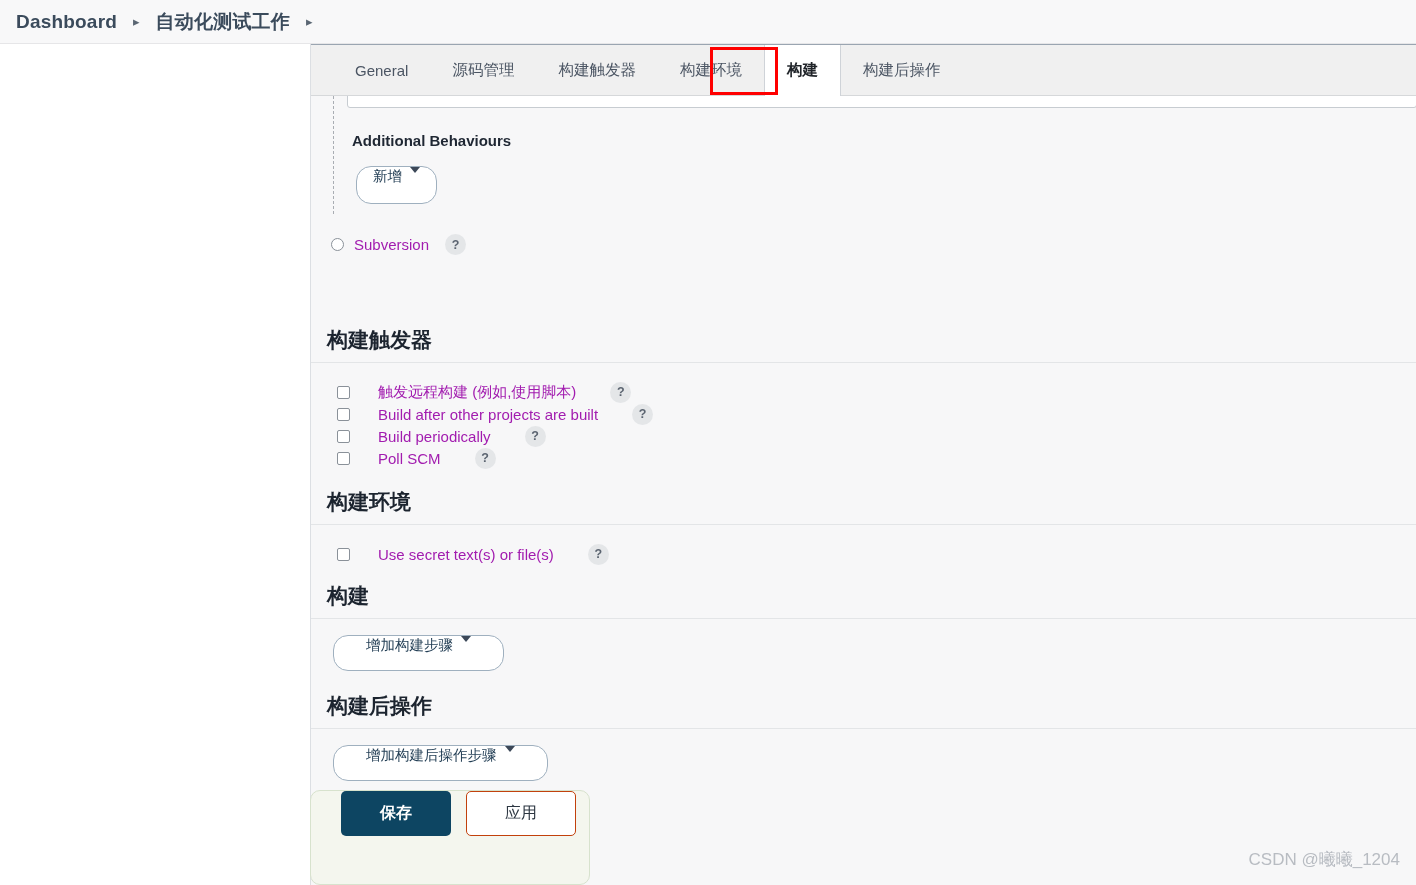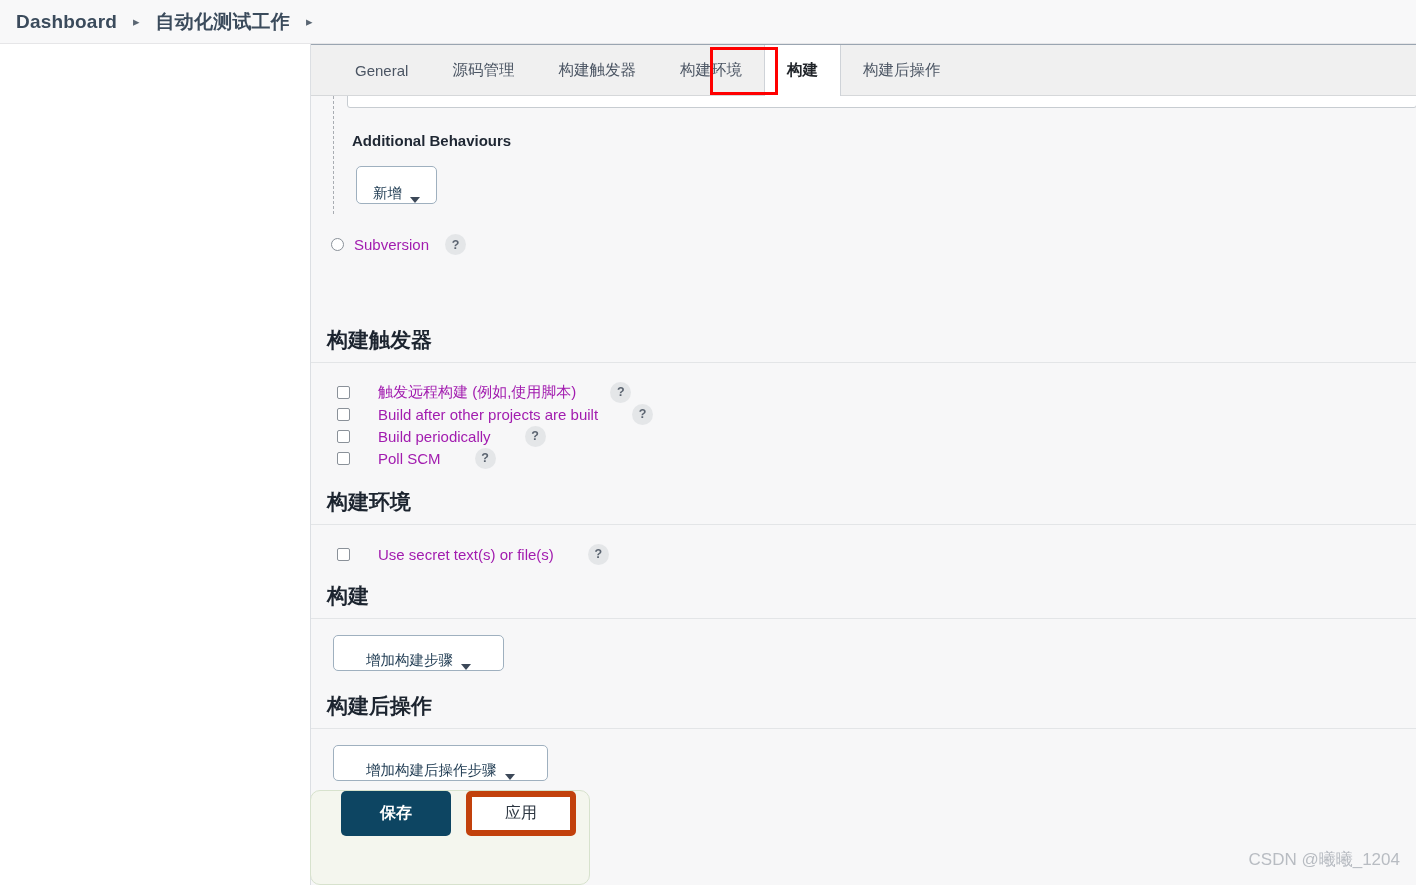--- a/index.html
+++ b/index.html
@@ -104,26 +104,26 @@
   .behaviours-title {
     position: absolute;
     left: 41px; top: 36px;
     font-size: 15px; font-weight: bold;
     color: #1f2733;
   }
 
   .btn {
     background: #ffffff;
     border: 1px solid #9fb0bf;
-    border-radius: 5px;
+    border-radius: 15px;
     color: #1f3b52;
     font-size: 14.5px;
     font-family: "Liberation Sans", "DejaVu Sans", sans-serif;
     cursor: pointer;
-    display: inline-flex; align-items: flex-end;
+    display: inline-flex; align-items: flex-start;
     gap: 8px;
     white-space: nowrap;
   }
   .btn .caret {
     width: 0; height: 0;
     border-left: 5px solid transparent;
     border-right: 5px solid transparent;
     border-top: 6px solid #3c4858;
   }
   #add-behaviour-button {
@@ -209,21 +209,21 @@
     background: #0d4562;
     border: none; border-radius: 5px;
     color: #ffffff;
     font-size: 16px; font-weight: bold;
     font-family: "Liberation Sans", "DejaVu Sans", sans-serif;
     cursor: pointer;
   }
   #apply-button {
     width: 110px; height: 45px;
     background: #ffffff;
-    border: 6px solid #c2410c;
+    border: 1px solid #c2410c;
     border-radius: 5px;
     color: #2d3742;
     font-size: 16px;
     font-family: "Liberation Sans", "DejaVu Sans", sans-serif;
     cursor: pointer;
   }
 
   #watermark {
     position: absolute;
     right: 16px; bottom: 14px;

